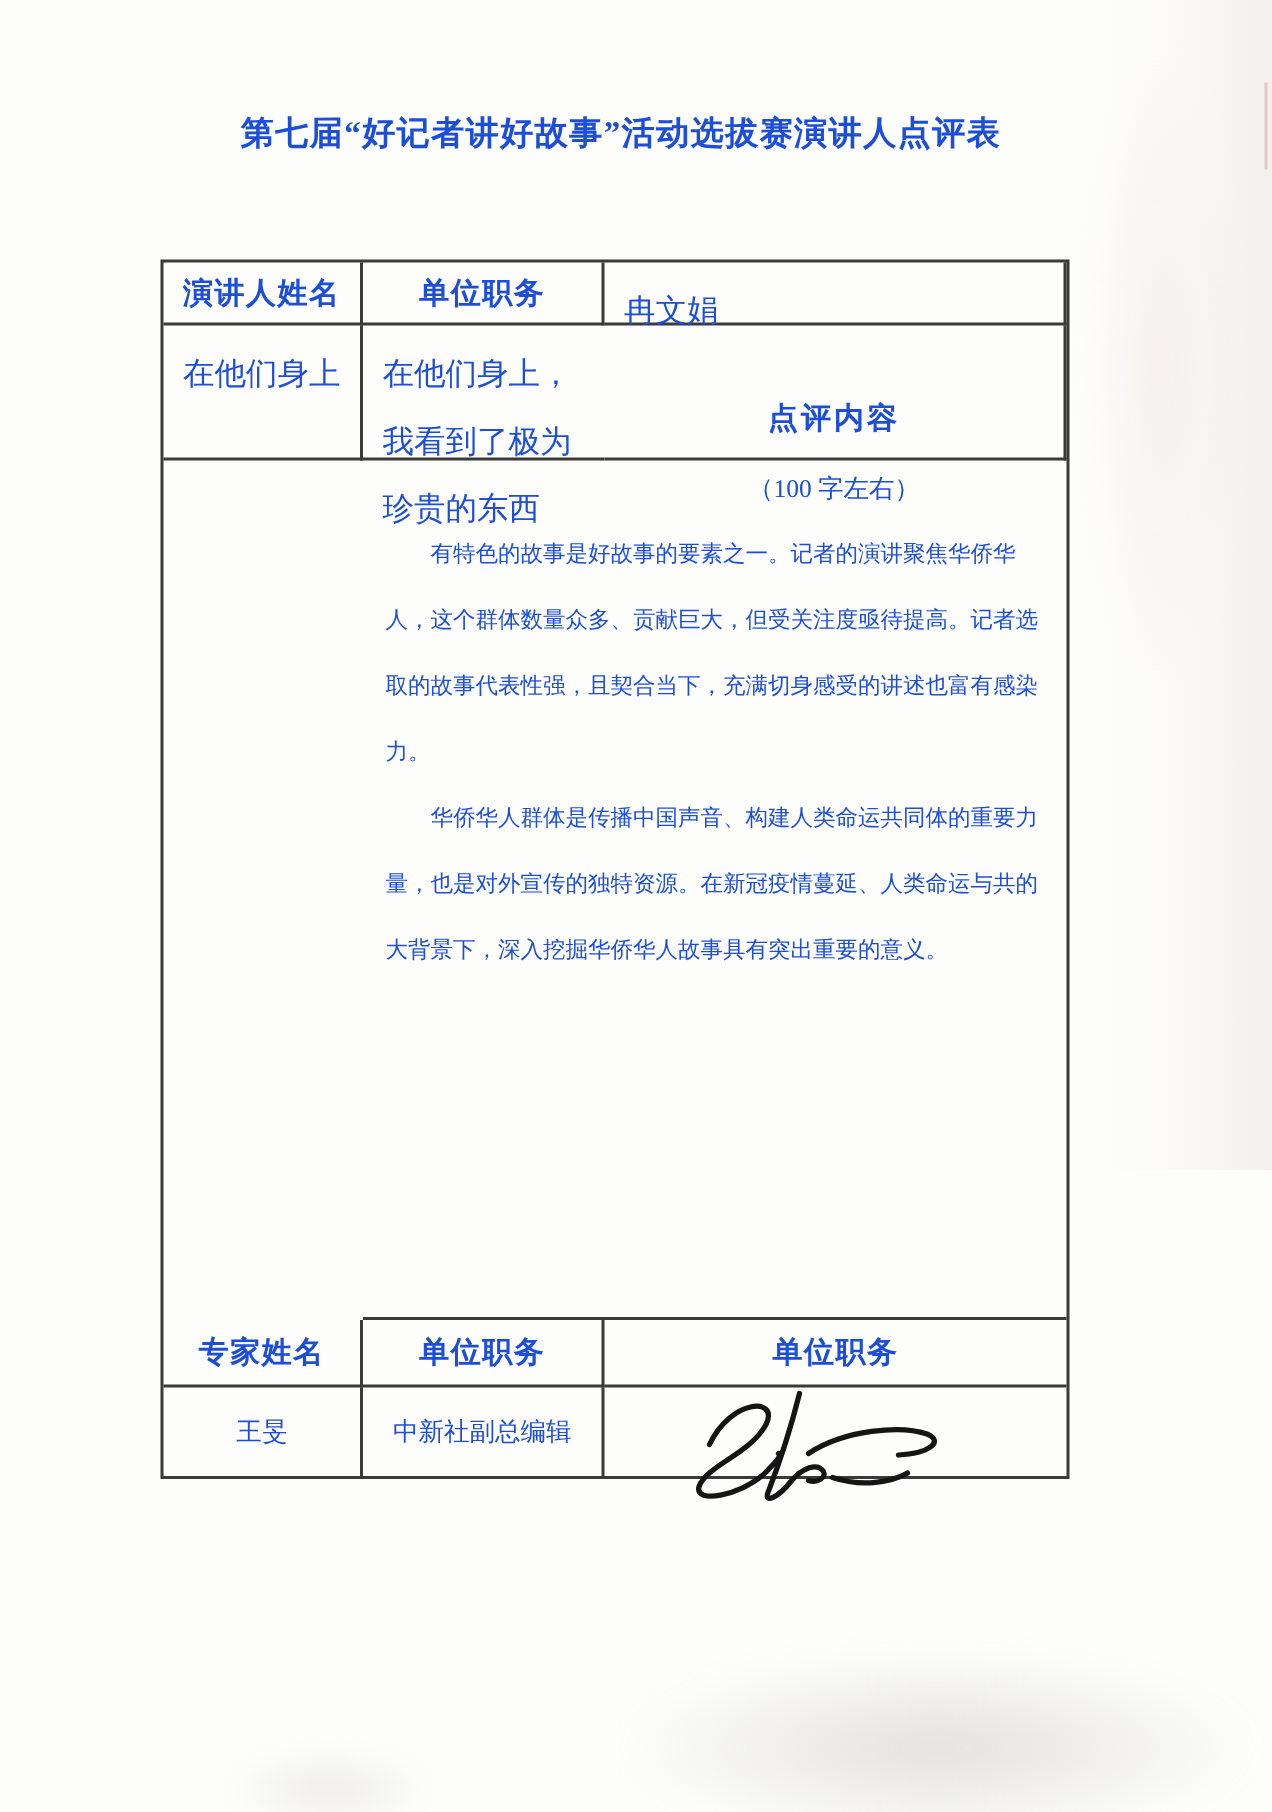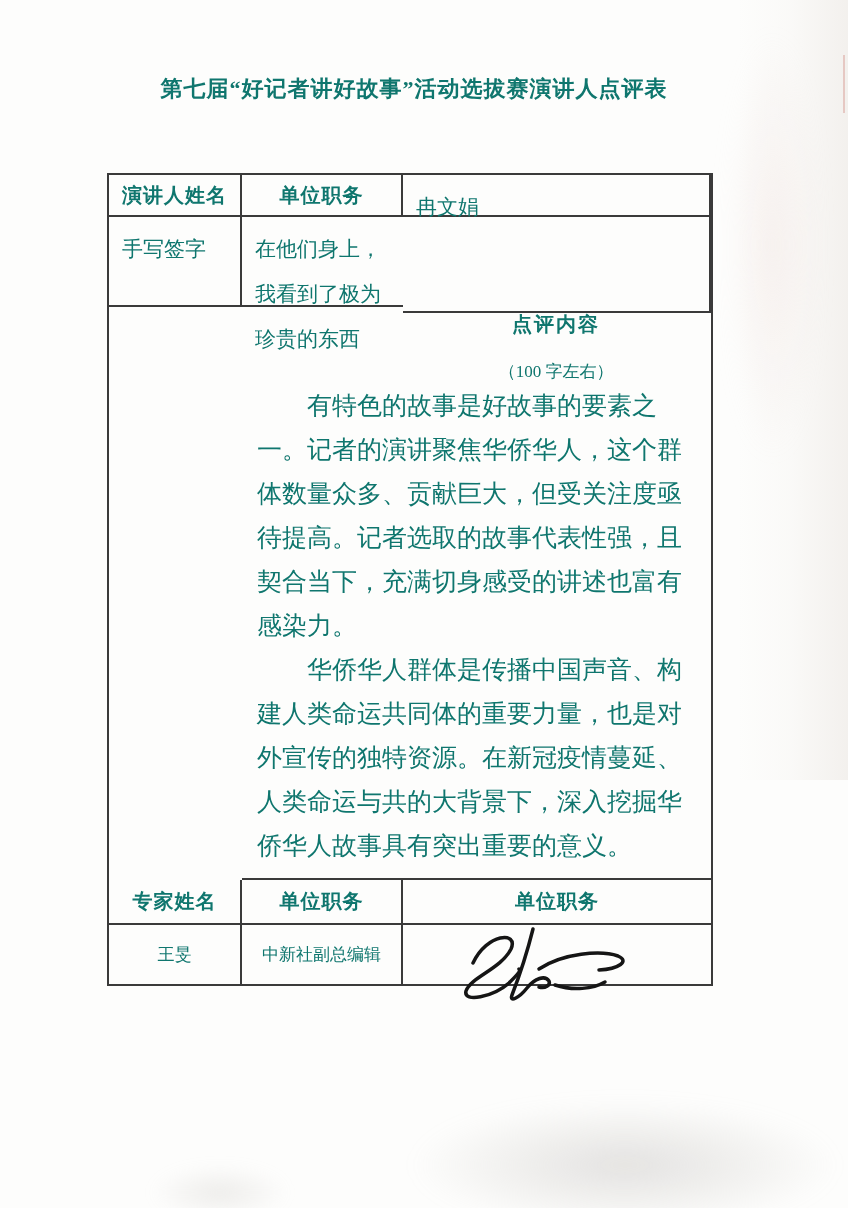--- a/index.html
+++ b/index.html
@@ -3,21 +3,21 @@
 <meta charset="utf-8">
 <style>
   html, body { margin: 0; padding: 0; background: #ffffff; }
   .paper {
     position: relative;
     width: 848px;
     height: 1208px;
     background: #fdfdfc;
     overflow: hidden;
     font-family: "Liberation Serif", "DejaVu Serif", serif;
-    color: #0f766e;
+    color: #1d4ed8;
   }
 
   
   .artifact { position: absolute; pointer-events: none; }
   .artifact-right-band {
     top: 0; right: 0; width: 130px; height: 780px;
     background: linear-gradient(to left, rgba(233,228,223,0.50), rgba(240,237,233,0.22) 45%, rgba(255,255,255,0) 85%);
   }
   .artifact-topright-blob {
     top: 30px; right: 28px; width: 95px; height: 430px;
@@ -79,31 +79,30 @@
   .val {
     font-size: 21px;
     padding: 10px 8px 0 13px;
     line-height: 45px;
   }
 
   .comment-label-cell {
     display: flex;
     flex-direction: column;
     align-items: center;
-    padding-top: 94px;
+    padding-top: 48px;
   }
   .comment-label { font-weight: bold; font-size: 20px; letter-spacing: 2px; }
   .comment-note { font-size: 17px; margin-top: 22px; letter-spacing: 0px; }
 
   .comment-body {
     grid-column: 2 / 4;
     padding: 41px 16px 0 15px;
-    font-size: 25px;
+    font-size: 15px;
     line-height: 44px;
-    margin-top: 36px;
   }
   .comment-body p { margin: 0; text-indent: 2em; }
 
   .center-val {
     font-size: 17px;
     display: flex;
     align-items: center;
     justify-content: center;
   }
 
@@ -133,21 +132,21 @@
   <div class="artifact artifact-edge-line"></div>
 
   <h1 class="doc-title">第七届“好记者讲好故事”活动选拔赛演讲人点评表</h1>
 
   <div class="form-table">
 
     <div class="cell th">演讲人姓名</div>
     <div class="cell th">单位职务</div>
 
     <div class="cell val">冉文娟</div>
-    <div class="cell val">手写签字</div>
+    <div class="cell val">在他们身上</div>
     <div class="cell val last-col">在他们身上，我看到了极为珍贵的东西</div>
 
     <div class="cell comment-label-cell">
       <div class="comment-label">点评内容</div>
       <div class="comment-note">（100 字左右）</div>
     </div>
     <div class="cell comment-body last-col">
       <p>有特色的故事是好故事的要素之一。记者的演讲聚焦华侨华人，这个群体数量众多、贡献巨大，但受关注度亟待提高。记者选取的故事代表性强，且契合当下，充满切身感受的讲述也富有感染力。</p>
       <p>华侨华人群体是传播中国声音、构建人类命运共同体的重要力量，也是对外宣传的独特资源。在新冠疫情蔓延、人类命运与共的大背景下，深入挖掘华侨华人故事具有突出重要的意义。</p>
     </div>

